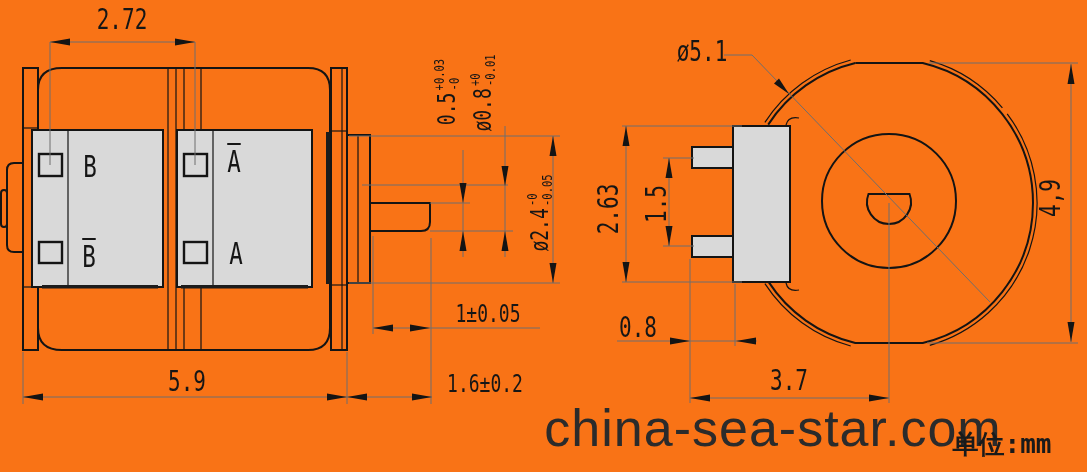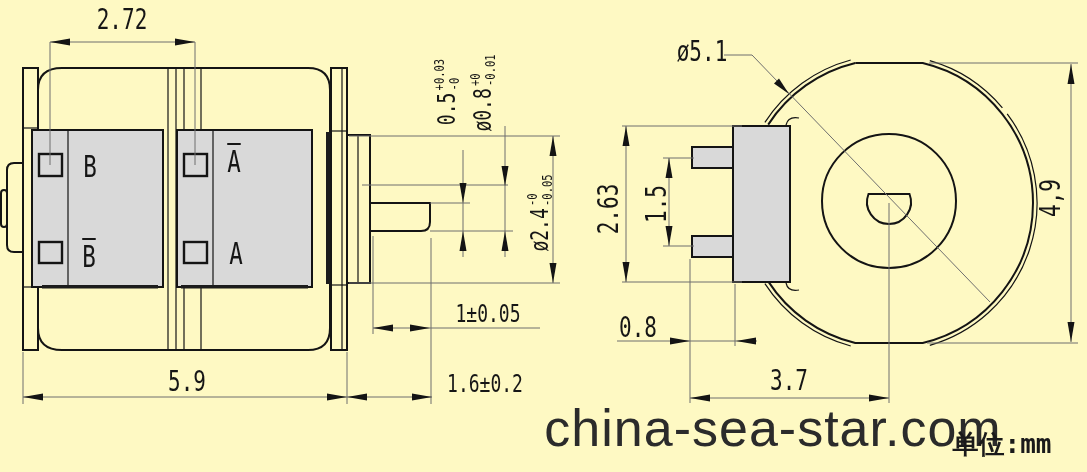--- a/index.html
+++ b/index.html
@@ -1,19 +1,19 @@
 <!DOCTYPE html>
 <html><head>
 <meta charset="utf-8">
 <style>
   html,body{margin:0;padding:0;}
   #stage{
     position:relative;
     width:1087px;height:472px;
-    background:#fef9c3;
+    background:#f97316;
     overflow:hidden;
     font-family:"DejaVu Sans Mono", monospace;
     color:#111;
   }
   #stage svg{position:absolute;left:0;top:0;}
   .obj{stroke:#141414;stroke-width:2;fill:none;}
   .objthin{stroke:#141414;stroke-width:1.2;fill:none;}
   .dim{stroke:#6e6e6e;stroke-width:1;fill:none;}
   .arr{fill:#141414;stroke:none;}
   .darkfill{fill:#1c1c1c;stroke:none;}

